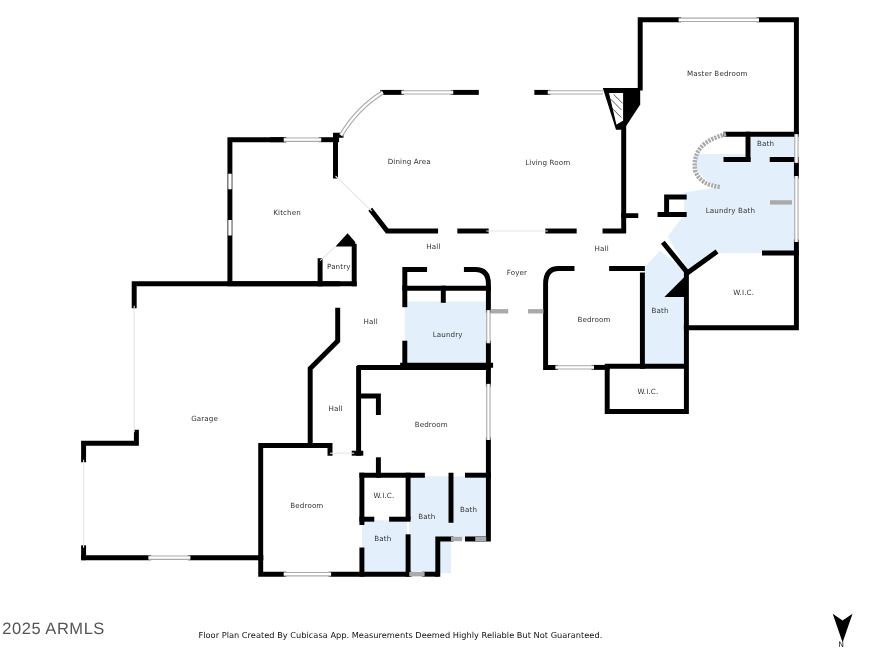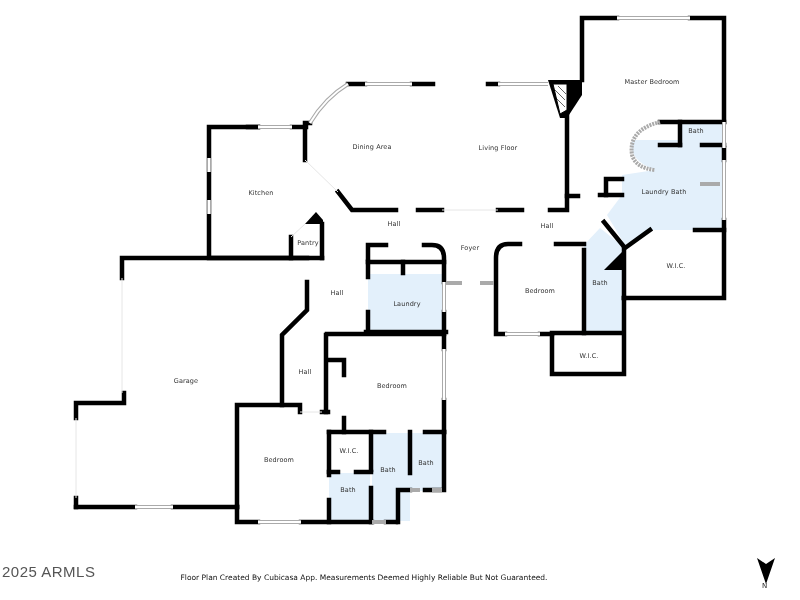--- a/index.html
+++ b/index.html
@@ -174,26 +174,26 @@
   </g>
 
   <g>
     <polygon points="553,84 567,84 567,110 560,114" fill="#fff" stroke="#000" stroke-width="1"></polygon>
     <line x1="555" y1="90" x2="565" y2="100" stroke="#000" stroke-width="0.6"></line>
     <line x1="556" y1="98" x2="565" y2="107" stroke="#000" stroke-width="0.6"></line>
     <line x1="558" y1="86" x2="566" y2="94" stroke="#000" stroke-width="0.6"></line>
   </g>
 </svg>
 
-<div class="room-label" style="left:652px;top:82px">Master Bedroom</div>
+<div class="room-label" style="left:652px;top:67px">Master Bedroom</div>
 <div class="room-label" style="left:696px;top:131px">Bath</div>
 <div class="room-label" style="left:664px;top:192px">Laundry Bath</div>
 <div class="room-label" style="left:676px;top:266px">W.I.C.</div>
 <div class="room-label" style="left:372px;top:147px">Dining Area</div>
-<div class="room-label" style="left:498px;top:148px">Living Floor</div>
+<div class="room-label" style="left:498px;top:148px">Living Room</div>
 <div class="room-label" style="left:261px;top:193px">Kitchen</div>
 <div class="room-label" style="left:308px;top:243px">Pantry</div>
 <div class="room-label" style="left:394px;top:224px">Hall</div>
 <div class="room-label" style="left:547px;top:226px">Hall</div>
 <div class="room-label" style="left:470px;top:248px">Foyer</div>
 <div class="room-label" style="left:407px;top:304px">Laundry</div>
 <div class="room-label" style="left:540px;top:291px">Bedroom</div>
 <div class="room-label" style="left:600px;top:283px">Bath</div>
 <div class="room-label" style="left:589px;top:356px">W.I.C.</div>
 <div class="room-label" style="left:337px;top:293px">Hall</div>

